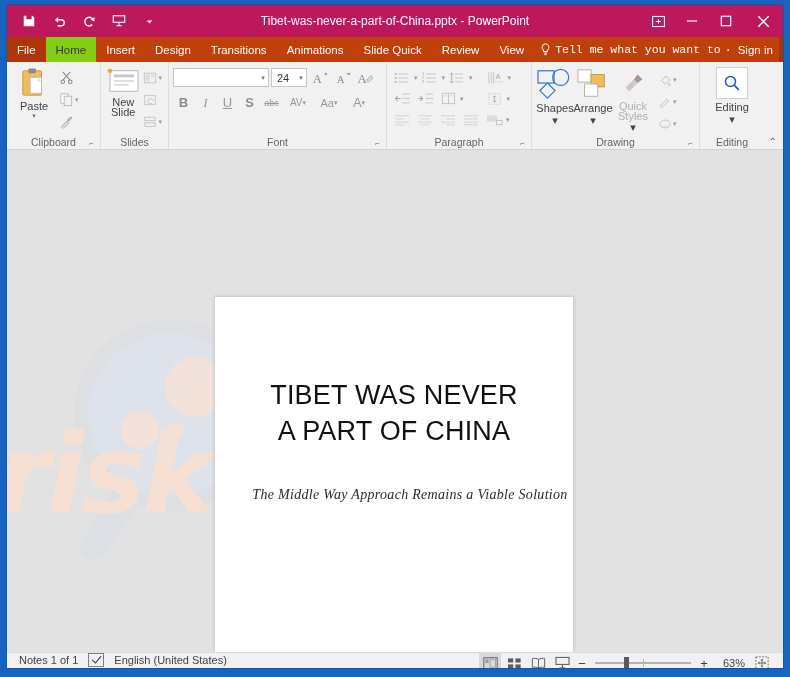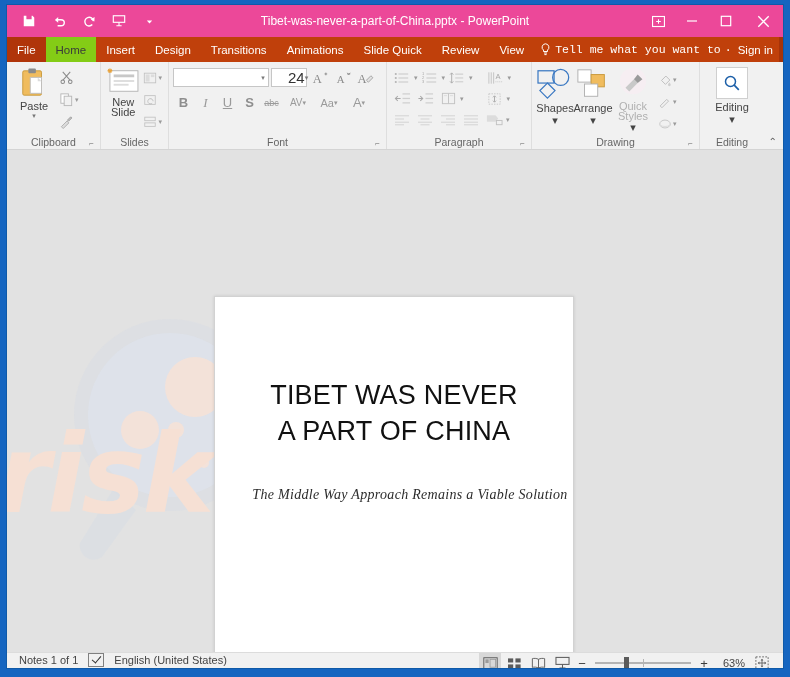--- a/index.html
+++ b/index.html
@@ -21,21 +21,21 @@
     background: #e6e6e6;
     border: 1px solid #0f5aa8;
     box-sizing: border-box;
     overflow: hidden;
   }
 
   
   #titlebar {
     position: relative;
     height: 32px;
-    background: #ec4899;
+    background: #be185d;
     color: #fff;
   }
   #qat {
     position: absolute; left: 8px; top: 0;
     height: 32px; display: flex; align-items: center; gap: 2px;
   }
   .qat-btn {
     width: 28px; height: 26px;
     display: flex; align-items: center; justify-content: center;
     color: #fff;
@@ -151,21 +151,21 @@
     display: flex; align-items: center;
     box-sizing: border-box;
   }
   .fname-box .val { flex: 1; font-size: 11px; padding-left: 3px; color: #333; }
   .fsize-box {
     width: 36px; height: 19px;
     background: #fff; border: 1px solid #c6c6c6;
     display: flex; align-items: center;
     box-sizing: border-box;
   }
-  .fsize-box .val { flex: 1; font-size: 15px; padding-left: 16px; color: #333; }
+  .fsize-box .val { flex: 1; font-size: 11px; padding-left: 5px; color: #333; }
   .spin { width: 10px; text-align:center; font-size: 7px; color: #7a7a7a; }
   .fbtn {
     width: 21px; height: 21px;
     display:flex; align-items:center; justify-content:center;
     color:#9a9a9a; font-size: 13px;
   }
   .fbtn.strong { color:#8e8e8e; font-weight: bold; }
 
   
   #grp-para .rgroup-body { flex-direction: column; padding-top: 2px; }

